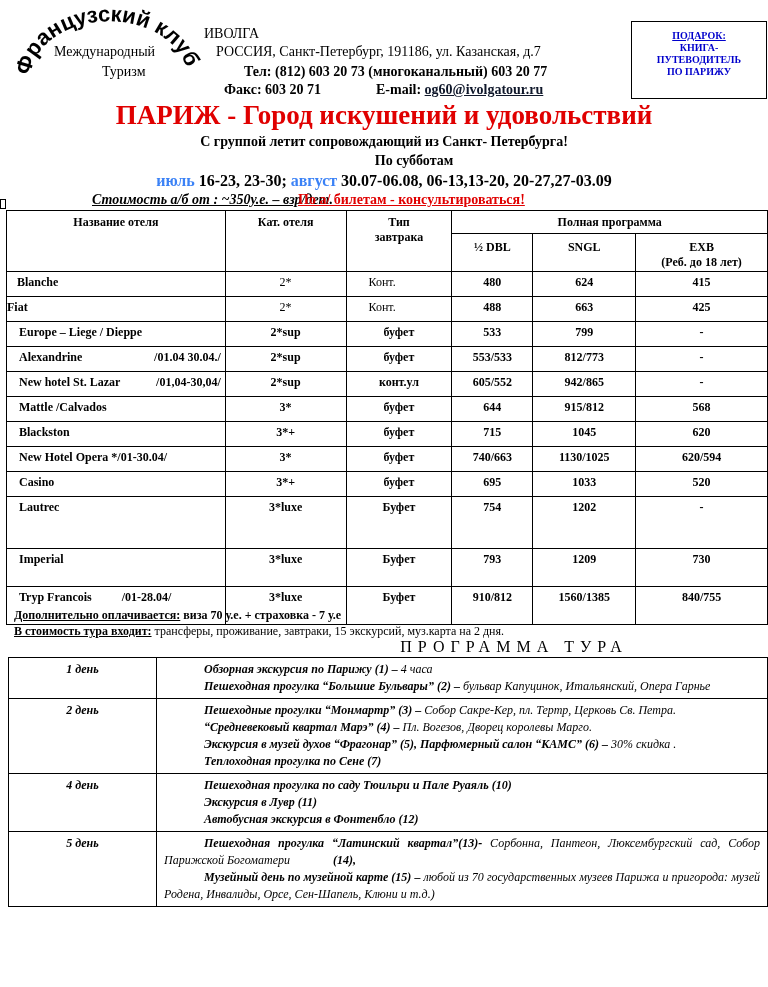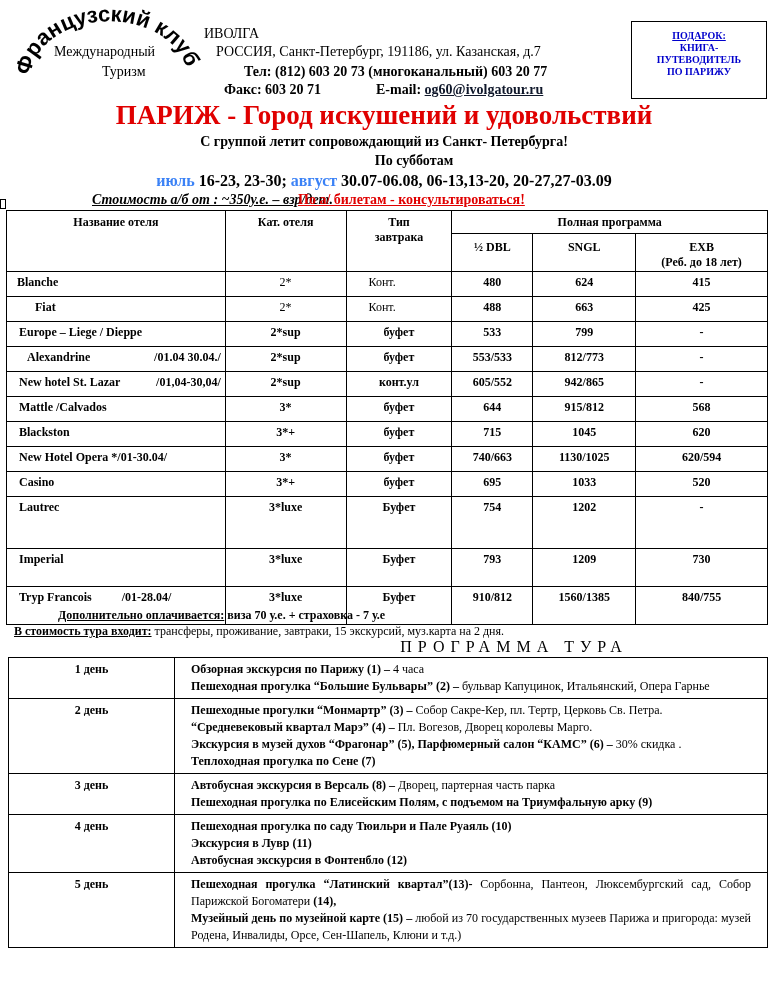--- a/index.html
+++ b/index.html
@@ -23,30 +23,30 @@
   .cost { left:92px; top:192px; font-size:14px; font-weight:bold; font-style:italic; text-decoration:underline; }
   .cost-consult { left:298px; top:192px; font-size:14px; font-weight:bold; color:#e00000; text-decoration:underline; }
   .marker { left:0; top:199px; width:4px; height:8px; border:1px solid #000; }
   table { border-collapse:collapse; }
   .hotels { position:absolute; left:6px; top:210px; width:762px; font-size:12px; font-weight:bold; }
   .hotels td, .hotels th { border:1px solid #000; padding:0 4px; }
   .hotels th { font-weight:bold; font-size:12px; vertical-align:top; padding-top:4px; }
   .hotels td { height:21px; vertical-align:top; padding-top:3px; }
   .c { text-align:center; }
   .norm { font-weight:normal; }
-  .extra1 { left:14px; top:608px; font-size:12px; font-weight:bold;margin-left:44px; }
+  .extra1 { left:14px; top:608px; font-size:12px; font-weight:bold; }
   .extra2 { left:14px; top:624px; font-size:12px; }
   .extra2 .u { font-weight:bold; text-decoration:underline; }
   .u { text-decoration:underline; }
   .prog-title { left:0; width:768px; top:638px; text-align:center; font-size:16px; letter-spacing:6px; padding-left:260px; box-sizing:border-box; }
   .program { position:absolute; left:8px; top:657px; width:760px; font-size:12px; }
-  .program td { border:1px solid #000; vertical-align:top; padding:3px 16px; line-height:17px; }
+  .program td { border:1px solid #000; vertical-align:top; padding:3px 7px; line-height:17px;font-style:italic; }
   .program .day { width:133px; text-align:center; font-weight:bold; }
   .program .desc { text-align:justify; }
-  .b { font-weight:bold; }
+  .b { font-weight:bold;margin-left:40px; }
 </style>
 </head>
 <body>
 
 <svg class="logo-svg" width="200" height="80" viewBox="0 0 200 80">
   <defs>
     <path id="arcPath" d="M 20 72 A 78 58 0 0 1 178 72"></path>
   </defs>
   <text font-family="Liberation Sans, sans-serif" font-weight="bold" font-size="22" fill="#000">
     <textPath href="#arcPath" startOffset="4">Французский клуб</textPath>
@@ -107,37 +107,37 @@
   </tr>
   <tr>
     <td style="padding-left:10px">Blanche</td>
     <td class="c norm">2*</td>
     <td class="norm" style="padding-left:22px">Конт.</td>
     <td class="c">480</td>
     <td class="c">624</td>
     <td class="c">415</td>
   </tr>
   <tr>
-    <td style="padding-left:28px">Fiat</td>
+    <td style="padding-left:0">Fiat</td>
     <td class="c norm">2*</td>
     <td class="norm" style="padding-left:22px">Конт.</td>
     <td class="c">488</td>
     <td class="c">663</td>
     <td class="c">425</td>
   </tr>
   <tr>
     <td style="padding-left:12px">Europe – Liege / Dieppe</td>
     <td class="c">2*sup</td>
     <td class="c">буфет</td>
     <td class="c">533</td>
     <td class="c">799</td>
     <td class="c">-</td>
   </tr>
   <tr>
-    <td style="padding-left:20px"><span>Alexandrine</span><span style="float:right">/01.04 30.04./</span></td>
+    <td style="padding-left:12px"><span>Alexandrine</span><span style="float:right">/01.04 30.04./</span></td>
     <td class="c">2*sup</td>
     <td class="c">буфет</td>
     <td class="c">553/533</td>
     <td class="c">812/773</td>
     <td class="c">-</td>
   </tr>
   <tr>
     <td style="padding-left:12px"><span>New hotel St. Lazar</span><span style="float:right">/01,04-30,04/</span></td>
     <td class="c">2*sup</td>
     <td class="c">конт.ул</td>
@@ -220,27 +220,20 @@
       <tr>
         <td class="day">2 день</td>
         <td class="desc">
           <div><span class="b">Пешеходные прогулки “Монмартр” (3) – </span><span>Собор Сакре-Кер, пл. Тертр, Церковь Св. Петра.</span></div>
           <div><span class="b">“Средневековый квартал Марэ” (4) – </span><span>Пл. Вогезов, Дворец королевы Марго.</span></div>
           <div><span class="b">Экскурсия в музей духов “Фрагонар” (5), Парфюмерный салон “КАМС” (6) – </span><span>30% скидка .</span></div>
           <div><span class="b">Теплоходная прогулка по Сене (7)</span></div>
         </td>
       </tr>
       <tr>
-        <td class="day">3 день</td>
-        <td class="desc">
-          <div><span class="b">Автобусная экскурсия в Версаль (8) – </span><span>Дворец, партерная часть парка</span></div>
-          <div><span class="b">Пешеходная прогулка по Елисейским Полям, с подъемом на Триумфальную арку (9)</span></div>
-        </td>
-      </tr>
-      <tr>
         <td class="day">4 день</td>
         <td class="desc">
           <div><span class="b">Пешеходная прогулка по саду Тюильри и Пале Руаяль (10)</span></div>
           <div><span class="b">Экскурсия в Лувр (11)</span></div>
           <div><span class="b">Автобусная экскурсия в Фонтенбло (12)</span></div>
         </td>
       </tr>
       <tr>
         <td class="day">5 день</td>
         <td class="desc">

